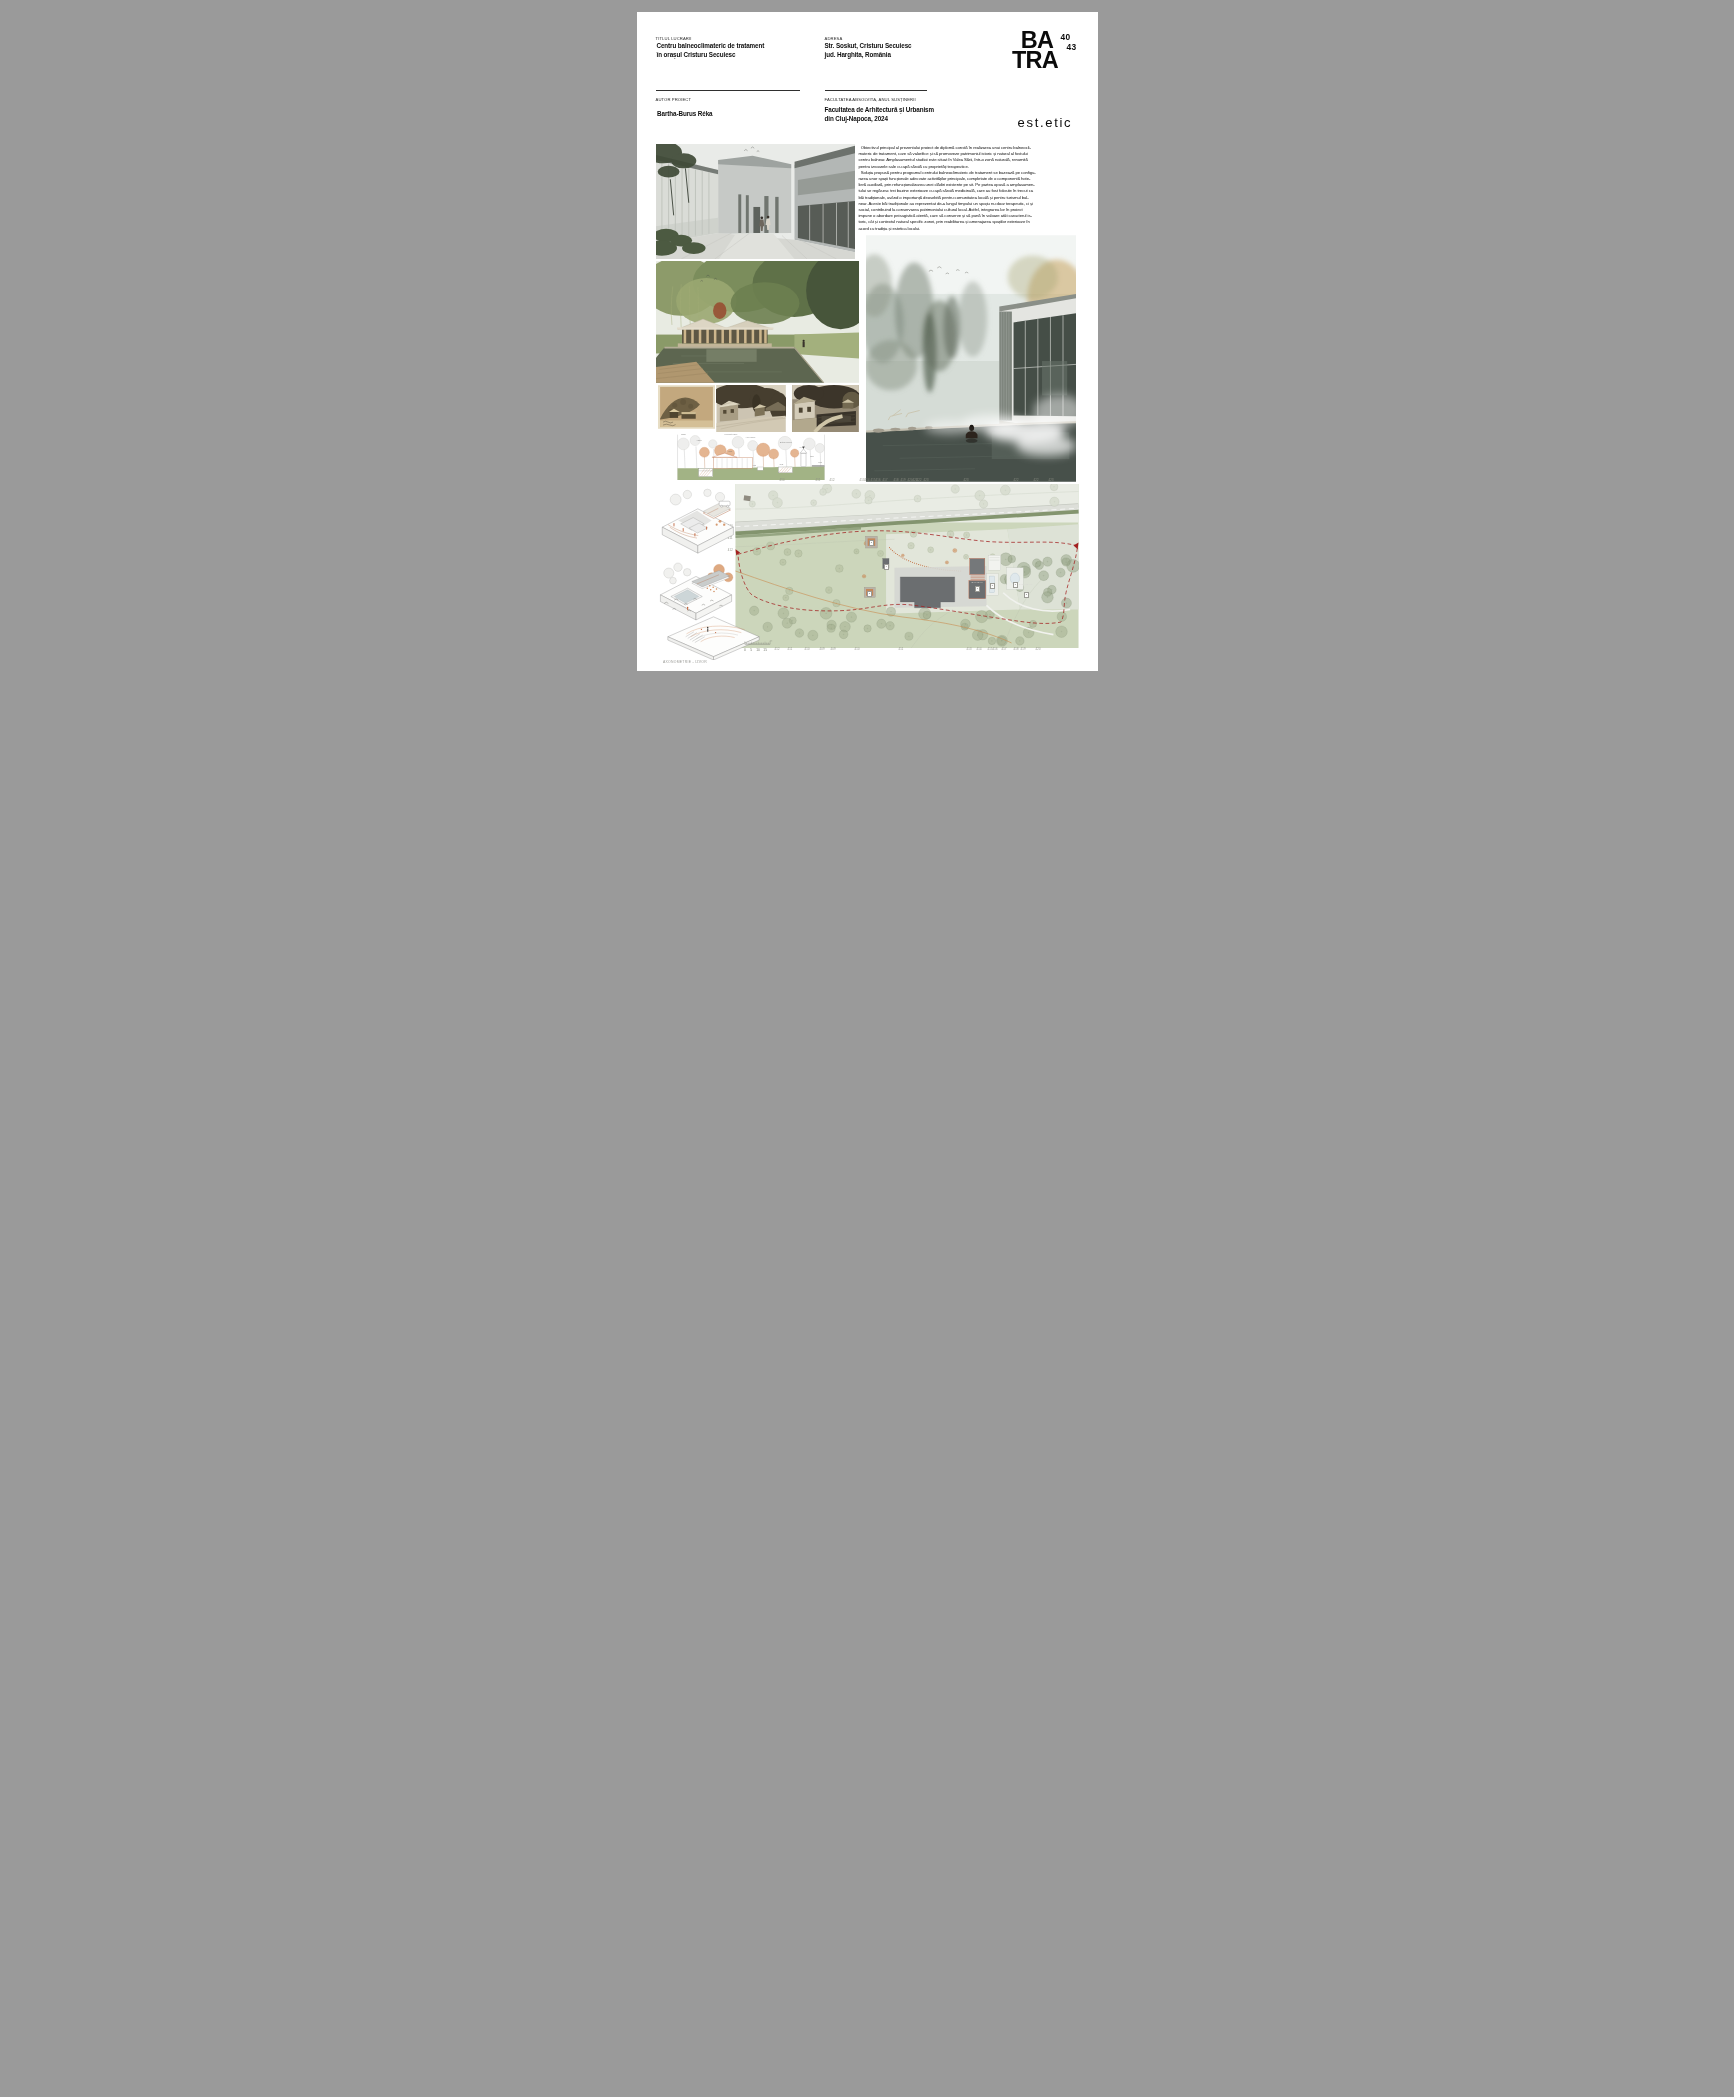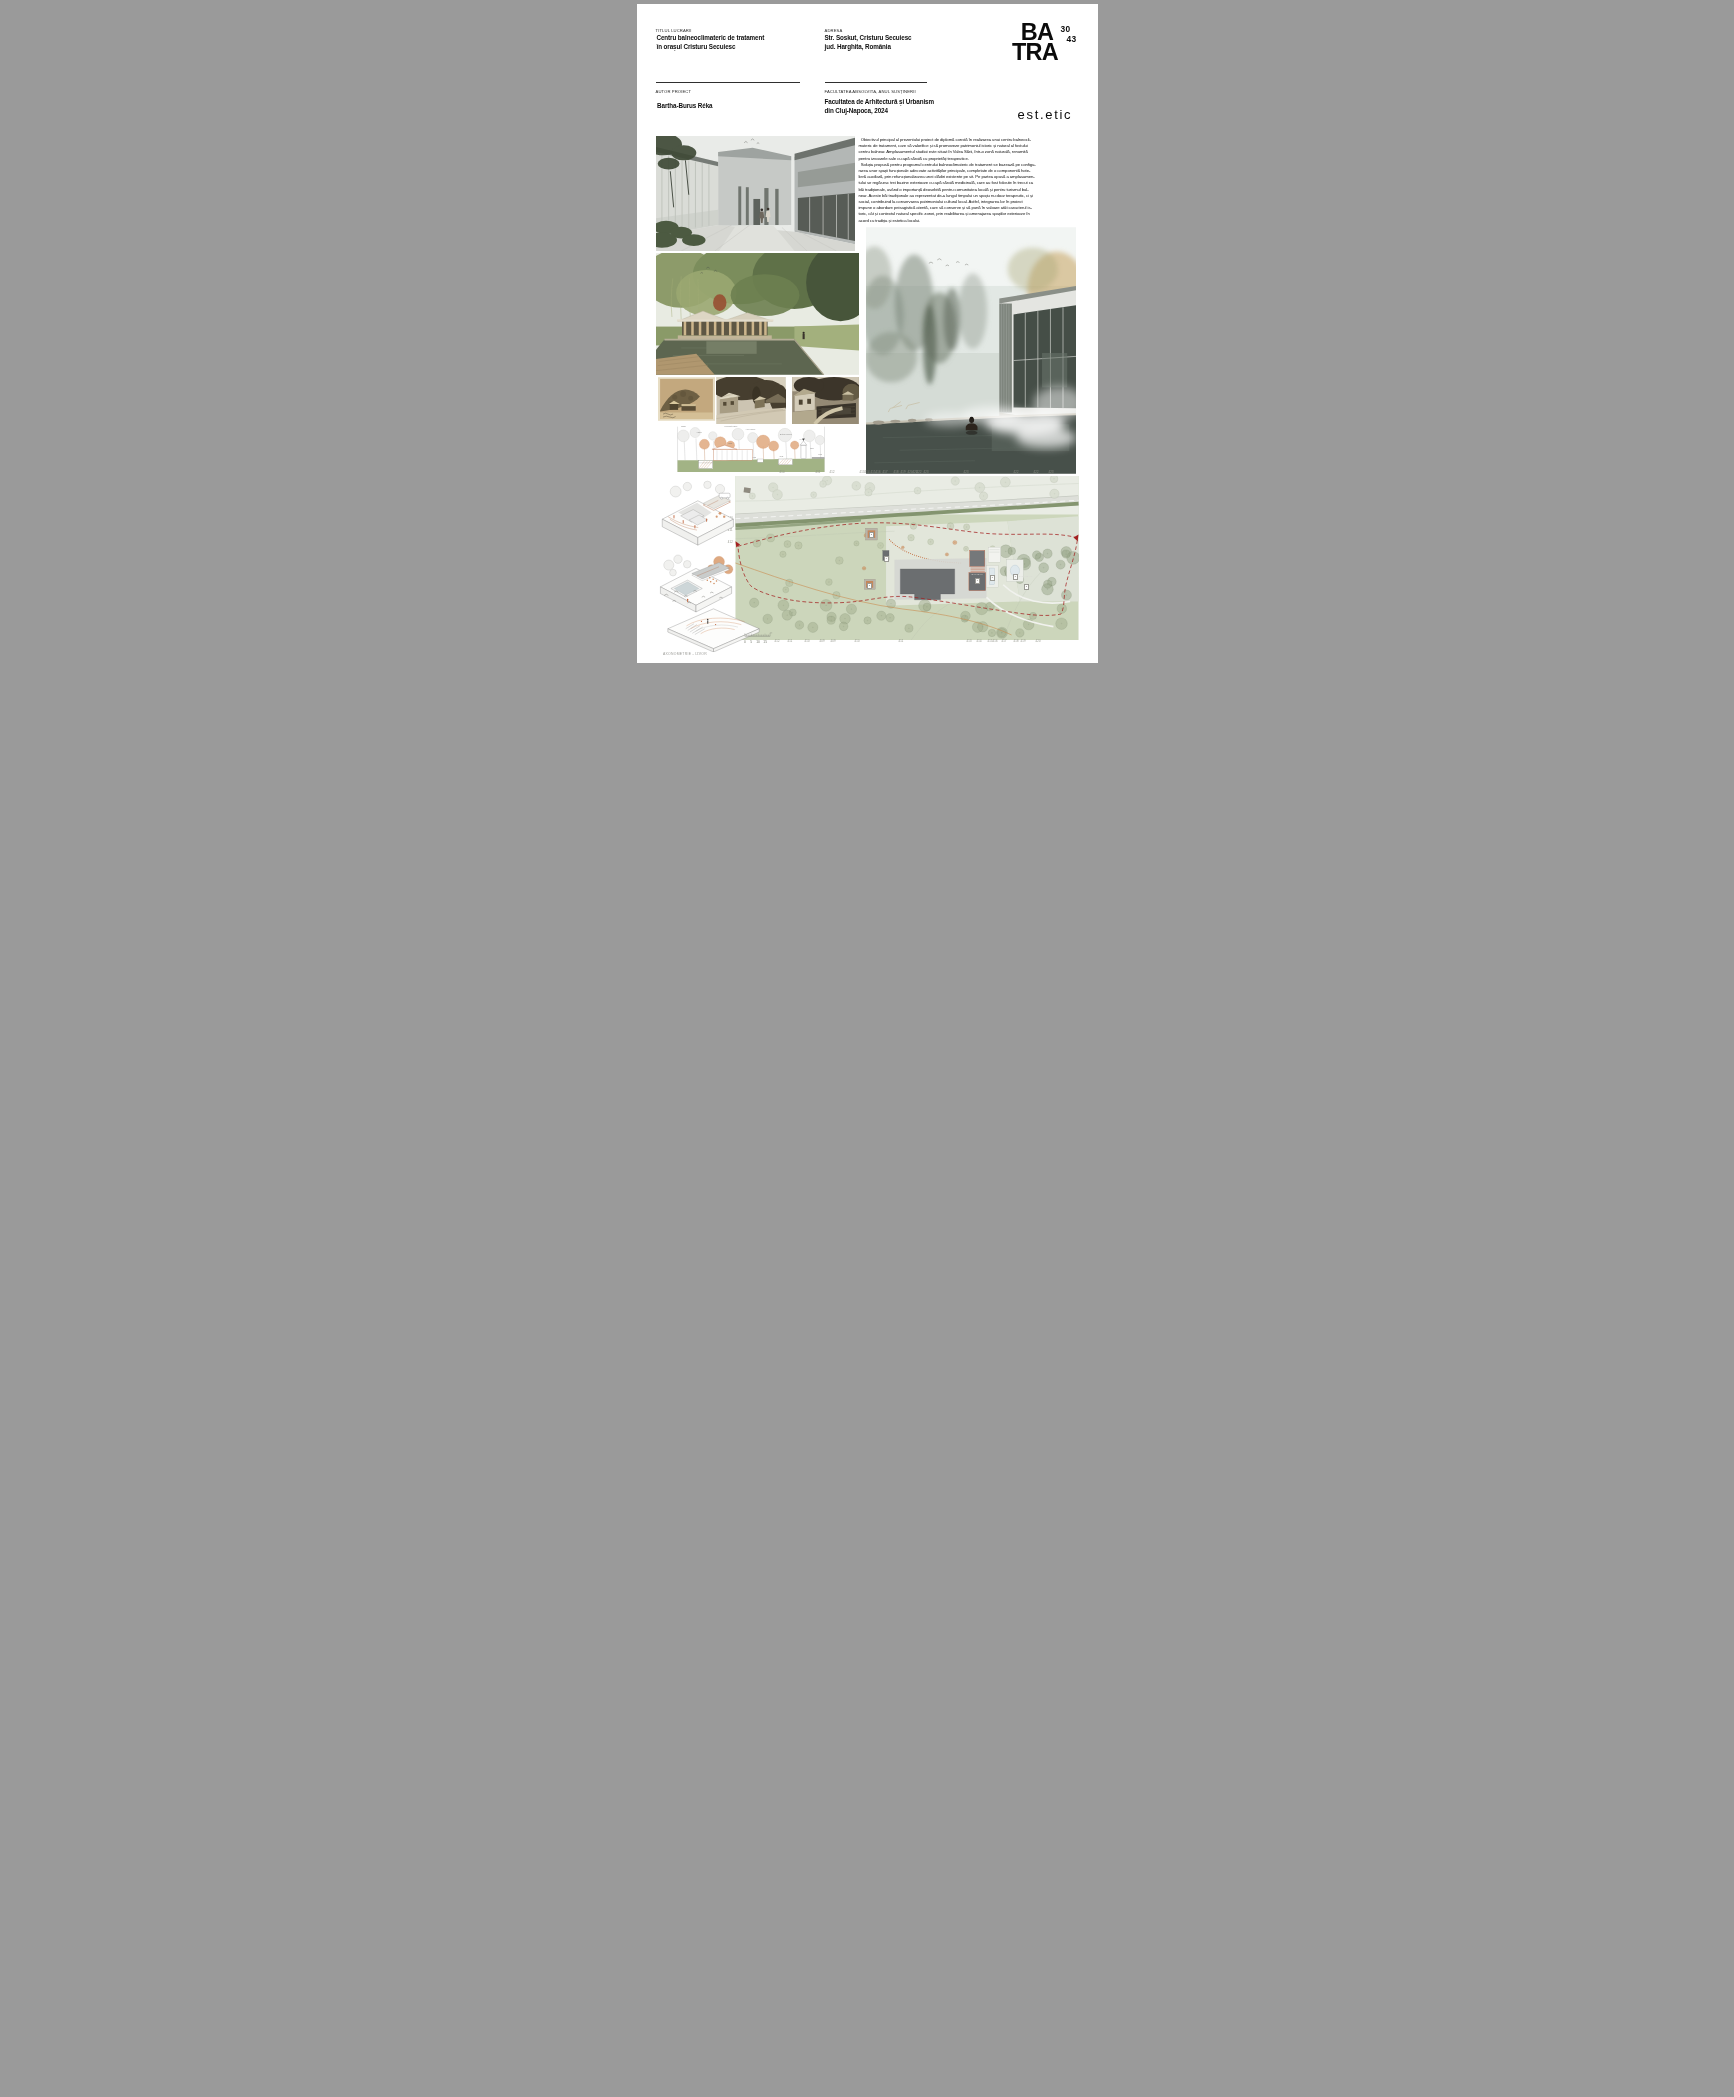--- a/index.html
+++ b/index.html
@@ -1,16 +1,16 @@
 <!DOCTYPE html>
 <html style="font-size:6.7px"><head>
 <meta charset="utf-8">
 <style>
   html,body{margin:0;padding:0;background:#9a9a9a;}
-  .page{position:relative;width:461px;height:659px;margin:4px auto;background:#ffffff;overflow:hidden;
+  .page{position:relative;width:461px;height:659px;margin:12px auto;background:#ffffff;overflow:hidden;
         font-family:"Liberation Sans","DejaVu Sans",sans-serif;color:#111;}
   .abs{position:absolute;}
   .lbl{font-size:4.2px;color:#2a2a2a;letter-spacing:0.1px;}
   .b15{font-size:6.3px;font-weight:bold;line-height:8.8px;letter-spacing:-0.1px;color:#0d0d0d;}
   .rule{height:0.8px;background:#2f2f2f;}
   .logo-big{font-weight:800;font-size:23.5px;line-height:19.3px;letter-spacing:-0.8px;color:#0b0b0b;}
   .logo-yr{font-weight:700;font-size:8.4px;letter-spacing:0.4px;color:#0b0b0b;}
   .brand{font-size:13px;font-weight:500;letter-spacing:1.7px;color:#0b0b0b;}
   .para{line-height:6.2px;font-size:4.3px;letter-spacing:-0.1px;color:#101010;}
   .pline{white-space:pre;}
@@ -46,21 +46,21 @@
 
   <div class="abs lbl" style="left:188px;top:85px">FACULTATEA ABSOLVITĂ, ANUL SUSȚINERII</div>
   <div class="abs b15" style="left:188px;top:94px">
     <div>Facultatea de Arhitectură și Urbanism</div>
     <div>din Cluj-Napoca, 2024</div>
   </div>
 
   <div class="abs" style="left:373px;top:17px;width:76px;height:50px">
     <span class="abs logo-big" style="left:11.3px;top:1.7px">BA</span>
     <span class="abs logo-big" style="left:2.5px;top:22px">TRA</span>
-    <span class="abs logo-yr" style="left:51px;top:3.4px">30</span>
+    <span class="abs logo-yr" style="left:51px;top:3.4px">40</span>
     <span class="abs logo-yr" style="left:57px;top:13.4px">43</span>
   </div>
   <div class="abs brand" style="left:381px;top:103px">est.etic</div>
 
   <div class="abs para" style="left:222px;top:133px;width:218px">
     <div class="pline">  Obiectivul principal al prezentului proiect de diplomă constă în realizarea unui centru balneocli-</div>
     <div class="pline">materic de tratament, care să valorifice și să promoveze patrimoniul istoric și natural al fostului</div>
     <div class="pline">centru balnear. Amplasamentul studiat este situat în Valea Sării, într-o zonă naturală, renumită</div>
     <div class="pline">pentru izvoarele sale cu apă sărată cu proprietăți terapeutice.</div>
     <div class="pline">  Soluția propusă pentru programul centrului balneoclimateric de tratament se bazează pe configu-</div>

